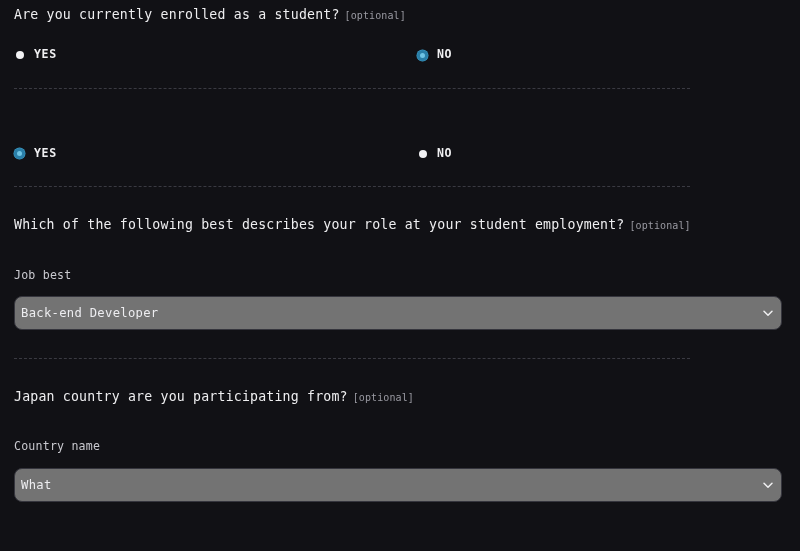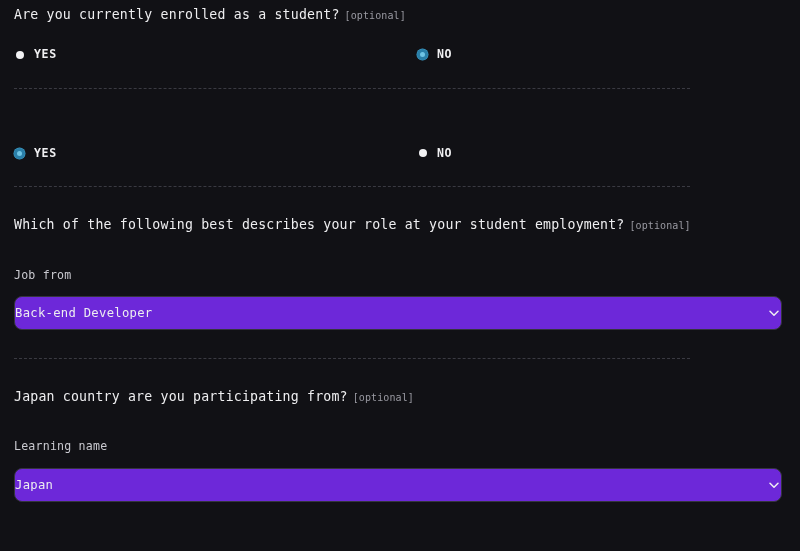--- a/index.html
+++ b/index.html
@@ -43,21 +43,21 @@
   }
 
   
   .radio-row {
     display: flex;
     align-items: center;
   }
 
   .radio-option {
     display: flex;
-    align-items: flex-start;
+    align-items: flex-end;
     cursor: pointer;
   }
 
   .radio-option.col1 { width: 403px; }
 
   .radio-dot {
     width: 11px;
     height: 11px;
     border-radius: 50%;
     flex: 0 0 auto;
@@ -109,26 +109,26 @@
     font-size: 11.6px;
     color: #c9c9cf;
     letter-spacing: 0.2px;
     line-height: 1;
   }
 
   .select-box {
     position: relative;
     width: 768px;
     height: 34px;
-    background: #6d28d9;
+    background: #737373;
     border: 1px solid #35353d;
     border-radius: 8px;
     display: flex;
     align-items: center;
-    padding: 0 0;
+    padding: 0 6px;
     cursor: pointer;
   }
 
   .select-value {
     font-size: 12.2px;
     color: #ededf0;
     letter-spacing: 0.3px;
     line-height: 1;
     flex: 1 1 auto;
     white-space: nowrap;
@@ -178,40 +178,40 @@
       </label>
     </div>
   </div>
 
   <div class="divider" style="margin-top:27px;"></div>
 
   <div class="section" style="padding-top:31px;">
     <div class="question">
       <span>Which of the following best describes your role at your student employment?</span><span class="optional">[optional]</span>
     </div>
-    <div class="field-label" style="margin-top:38px;">Job from</div>
+    <div class="field-label" style="margin-top:38px;">Job best</div>
     <div class="select-box" style="margin-top:15px;">
       <span class="select-value">Back-end Developer</span>
       <span class="chevron">
         <svg width="14" height="14" viewBox="0 0 14 14" fill="none">
           <path d="M3 5.3 L7 9.2 L11 5.3" stroke="#f0f0f2" stroke-width="1.5" stroke-linecap="round" stroke-linejoin="round"></path>
         </svg>
       </span>
     </div>
   </div>
 
   <div class="divider" style="margin-top:28px;"></div>
 
   <div class="section" style="padding-top:31px;">
     <div class="question">
       <span>Japan country are you participating from?</span><span class="optional">[optional]</span>
     </div>
-    <div class="field-label" style="margin-top:38px;">Learning name</div>
+    <div class="field-label" style="margin-top:38px;">Country name</div>
     <div class="select-box" style="margin-top:15px;">
-      <span class="select-value">Japan</span>
+      <span class="select-value">What</span>
       <span class="chevron">
         <svg width="14" height="14" viewBox="0 0 14 14" fill="none">
           <path d="M3 5.3 L7 9.2 L11 5.3" stroke="#f0f0f2" stroke-width="1.5" stroke-linecap="round" stroke-linejoin="round"></path>
         </svg>
       </span>
     </div>
   </div>
 
 </div>
 

